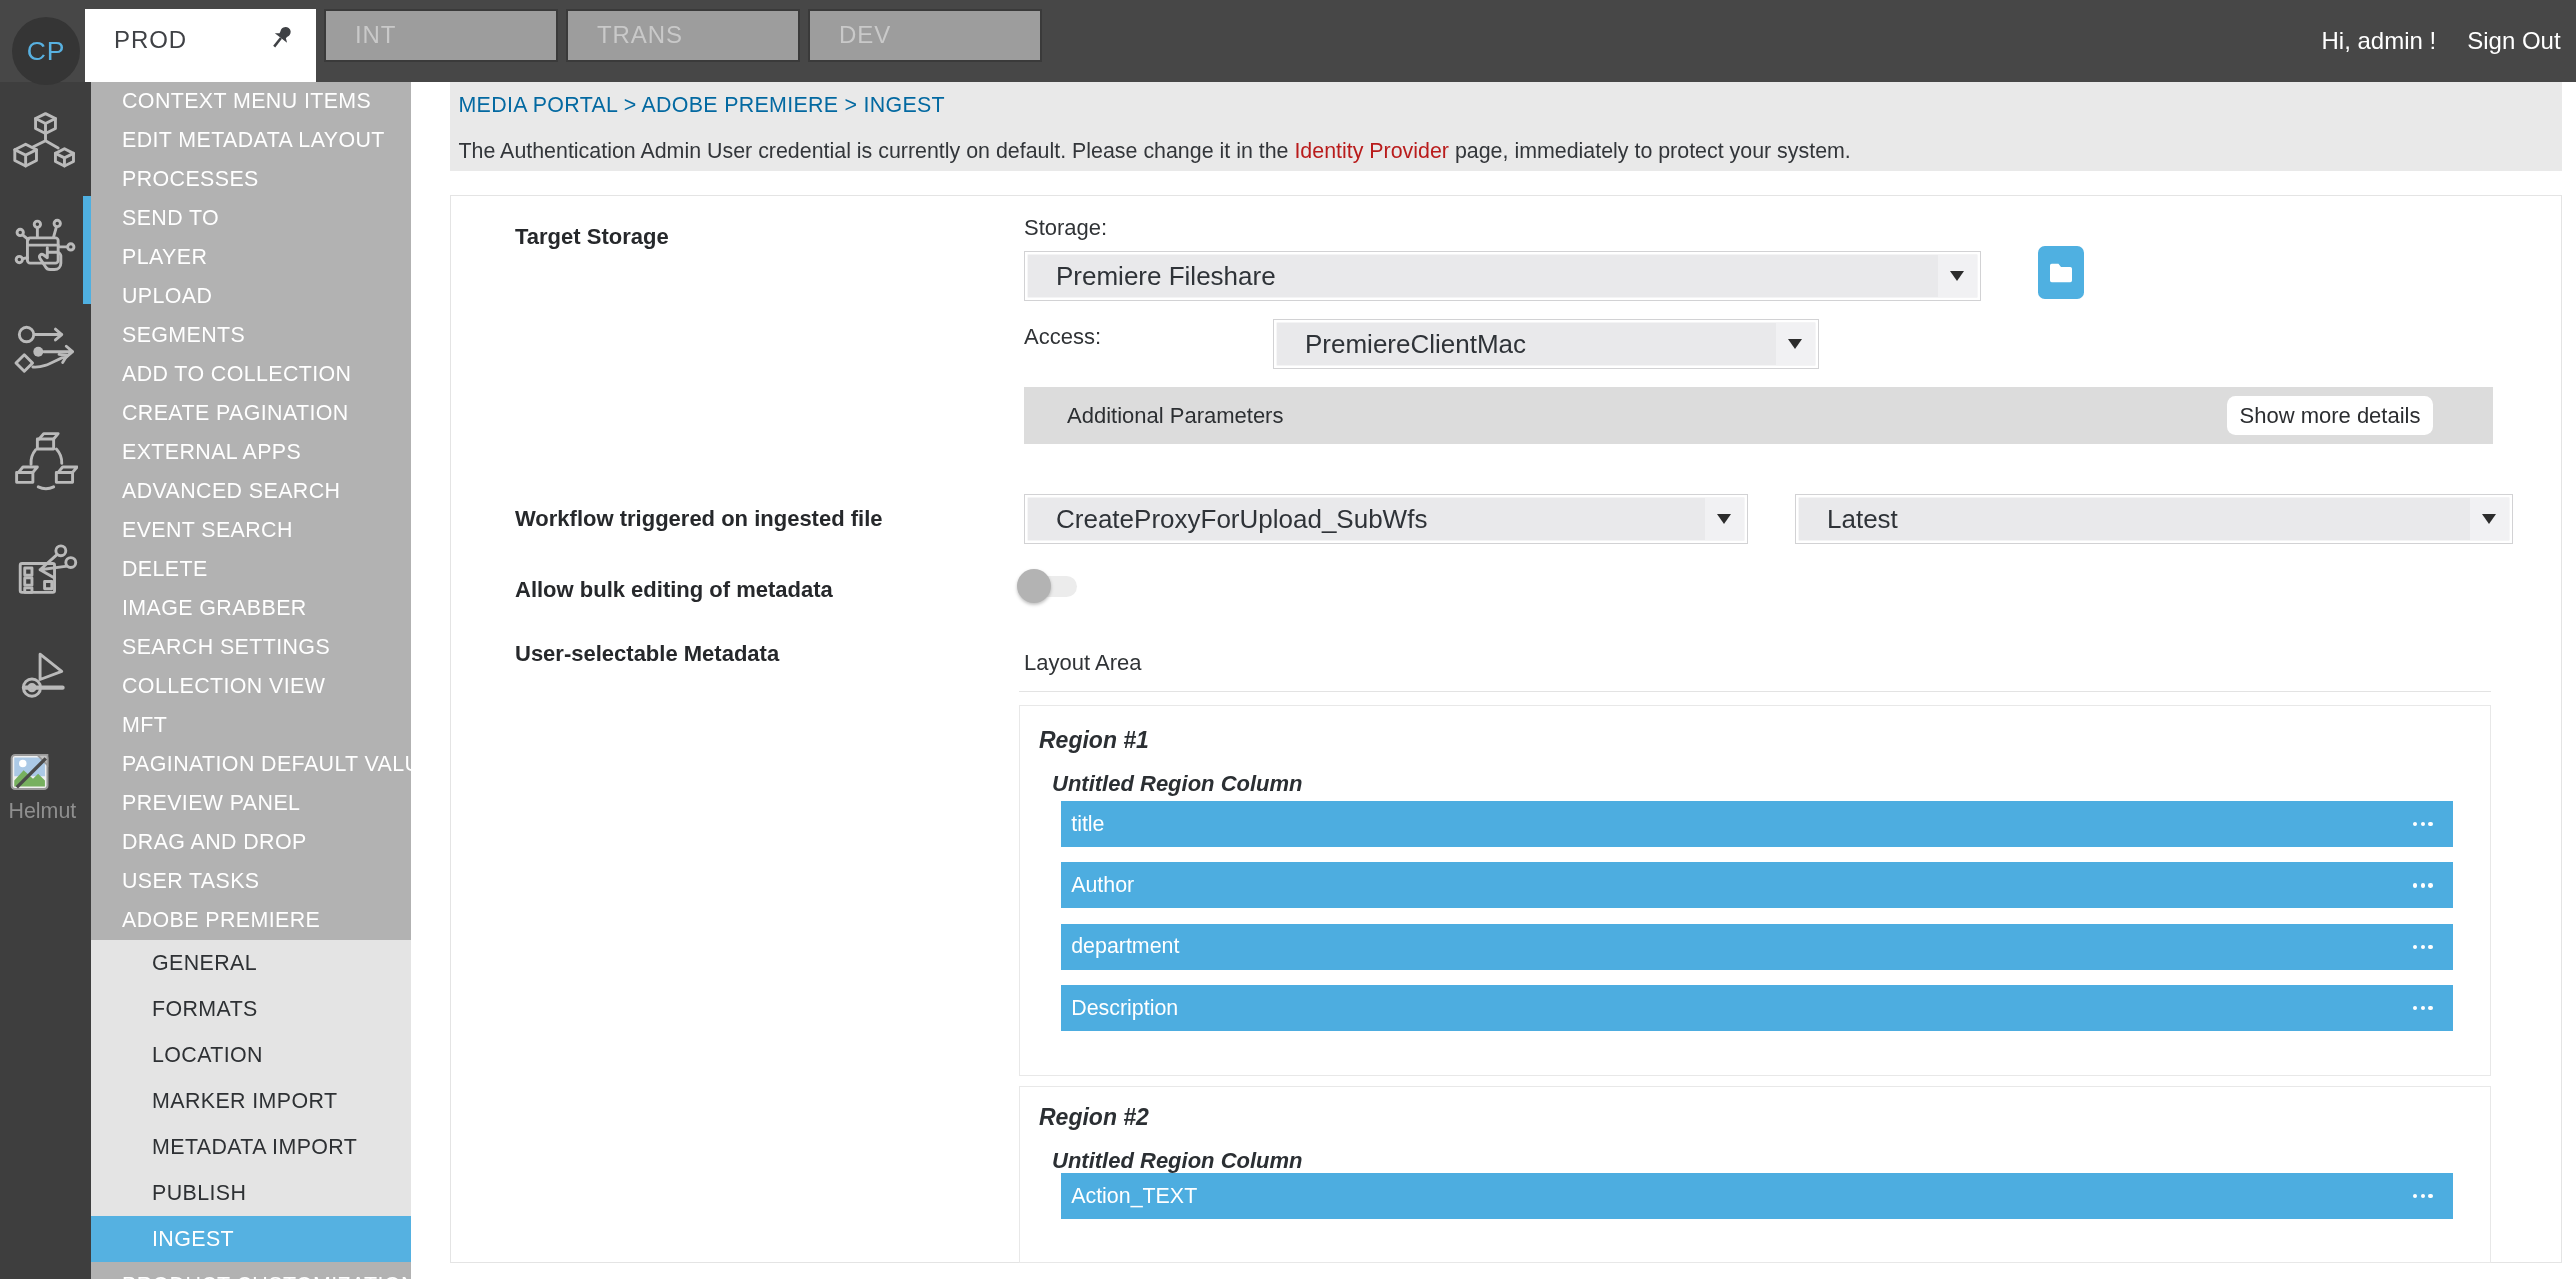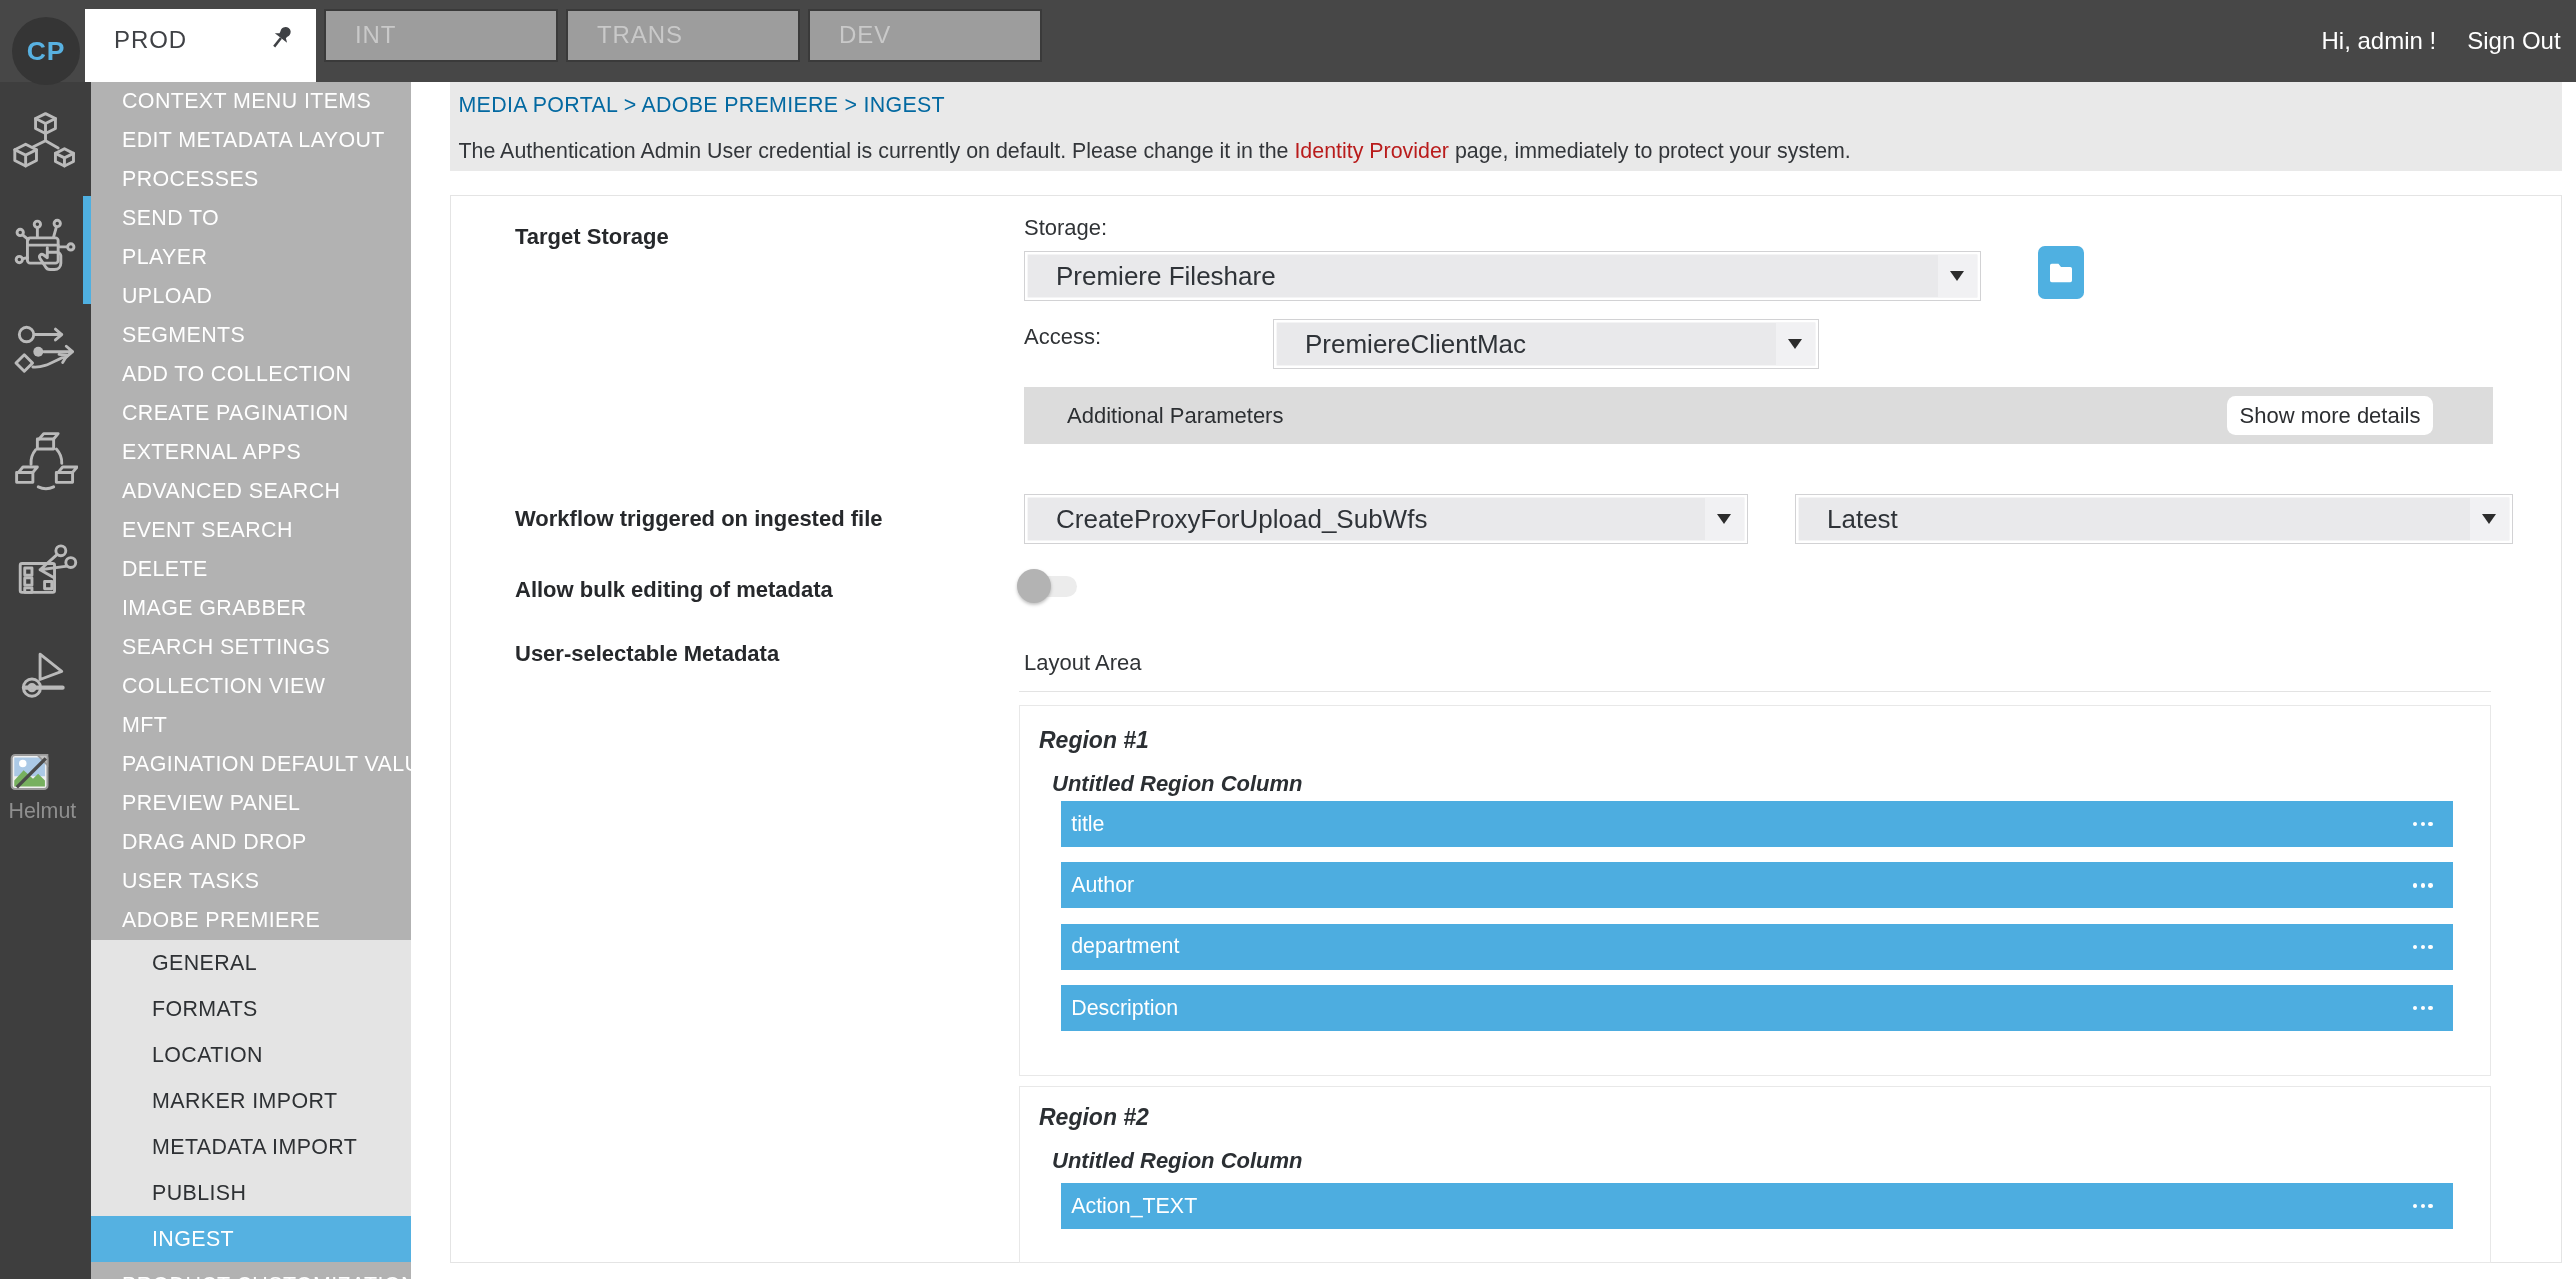--- a/index.html
+++ b/index.html
@@ -8,21 +8,21 @@
     position:relative; width:2576px; height:1279px; overflow:hidden;
     background:#ffffff; font-family:"Liberation Sans", sans-serif;
     -webkit-font-smoothing:antialiased;
   }
 
   
   .topbar { position:absolute; left:0; top:0; width:2576px; height:82px; background:#474747; }
   .avatar {
     position:absolute; left:12px; top:17px; width:68px; height:68px; border-radius:50%;
     background:#353535; color:#58b1e1; font-size:26.5px; letter-spacing:0.9px;
-    display:flex; align-items:center; justify-content:center; z-index:3;font-weight:bold;
+    display:flex; align-items:center; justify-content:center; z-index:3;
   }
   .tabs { position:absolute; left:85px; top:8.5px; display:flex; gap:8px; align-items:flex-start; z-index:2; }
   .tab {
     width:234px; height:53px; background:#9d9d9d; border:2.6px solid #3a3a3a;
     color:#c9c9c9; font-size:24px; letter-spacing:0.9px;
     display:flex; align-items:center; padding-left:29px; cursor:default;
   }
   .tab.active {
     width:231px; height:73px; background:#ffffff; border:none; color:#3f4145;
     align-items:flex-start; padding-top:17px;
@@ -409,21 +409,21 @@
                 <i></i>
                 <i></i>
               </span>
             </div>
           </div>
       </div>
 
       <div class="region region-2">
         <div class="region-name" style="top:17px;">Region #2</div>
         <div class="region-col" style="top:61px;">Untitled Region Column</div>
-        <div class="chips" style="top:96px;border-radius:11px;">
+        <div class="chips" style="top:86px;border-radius:11px;">
 
             <div class="chip">
               <span>Action_TEXT</span>
               <span class="chip-dots">
                 <i></i>
                 <i></i>
                 <i></i>
               </span>
             </div>
           </div>

